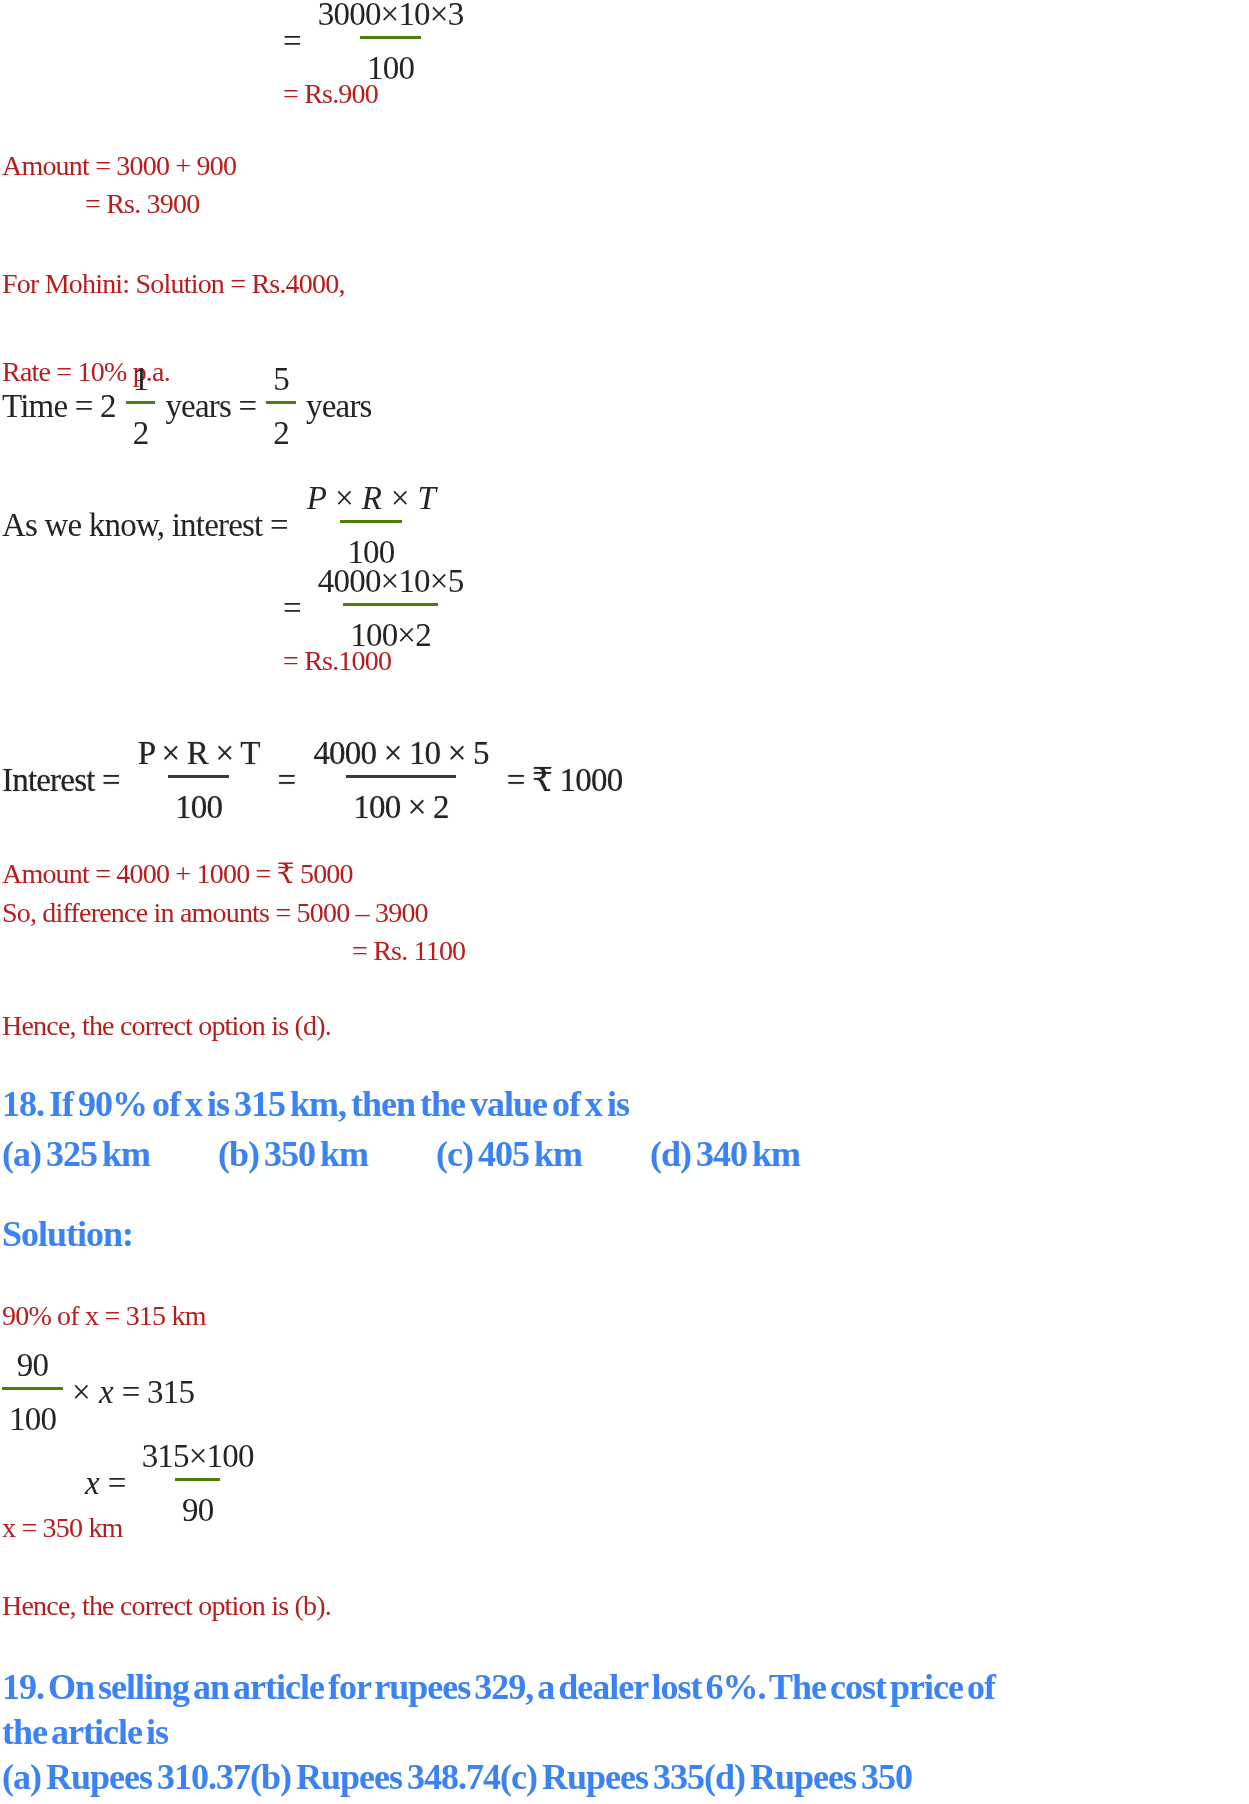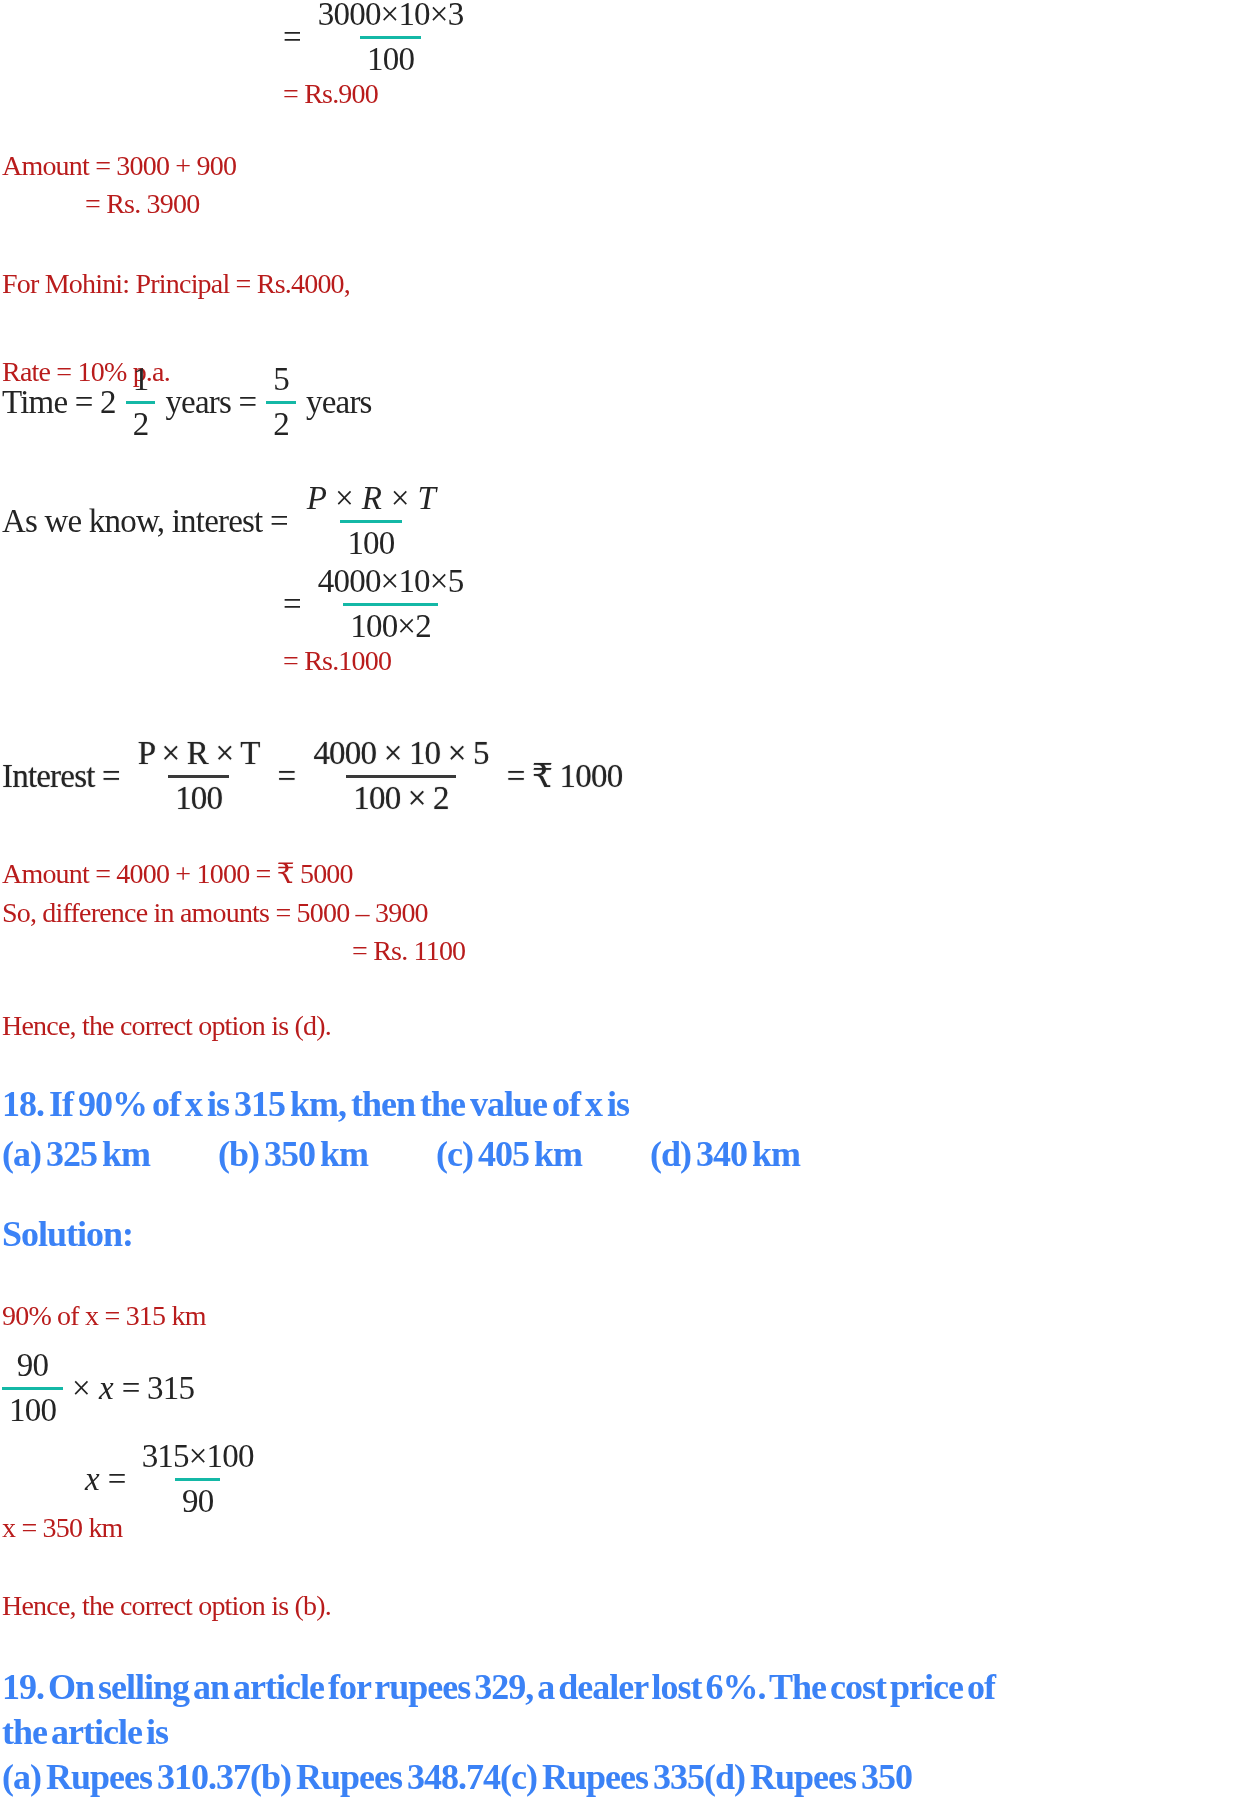--- a/index.html
+++ b/index.html
@@ -36,21 +36,21 @@
     gap: 10px;
   }
   .frac {
     display: inline-flex;
     flex-direction: column;
     align-items: center;
     text-align: center;
     line-height: 1.08;
   }
   .frac .num { display: block; padding: 0 7px 3px; }
-  .frac .den { display: block; border-top: 3px solid #14b8a6; padding: 3px 7px 0; }
+  .frac .den { display: block; border-top: 3px solid #4d7c0f; padding: 12px 7px 0; }
   .bold {
     font-weight: bold;
     font-size: 36px;
     letter-spacing: -1px;
     word-spacing: -3px;
     color: #3b82f6;
   }
   .q19line { word-spacing: -4px; }
   .optrow {
     position: absolute;
@@ -75,21 +75,21 @@
       <span class="num">3000×10×3</span>
       <span class="den">100</span>
     </span>
   </div>
 
   <div class="line" style="top:80px; left:283px;">= Rs.900</div>
 
   <div class="line" style="top:152px; left:2px;">Amount = 3000 + 900</div>
   <div class="line" style="top:190px; left:85px;">= Rs. 3900</div>
 
-  <div class="line" style="top:270px; left:2px;">For Mohini: Principal = Rs.4000,</div>
+  <div class="line" style="top:270px; left:2px;">For Mohini: Solution = Rs.4000,</div>
   <div class="line" style="top:314px; left:2px;margin-top:44px;">Rate = 10% p.a.</div>
 
   <div class="eqrow" style="top:362px; left:2px; ">
     <span>Time = 2</span>
     <span class="frac">
       <span class="num">1</span>
       <span class="den">2</span>
     </span>
     <span>years =</span>
     <span class="frac">

